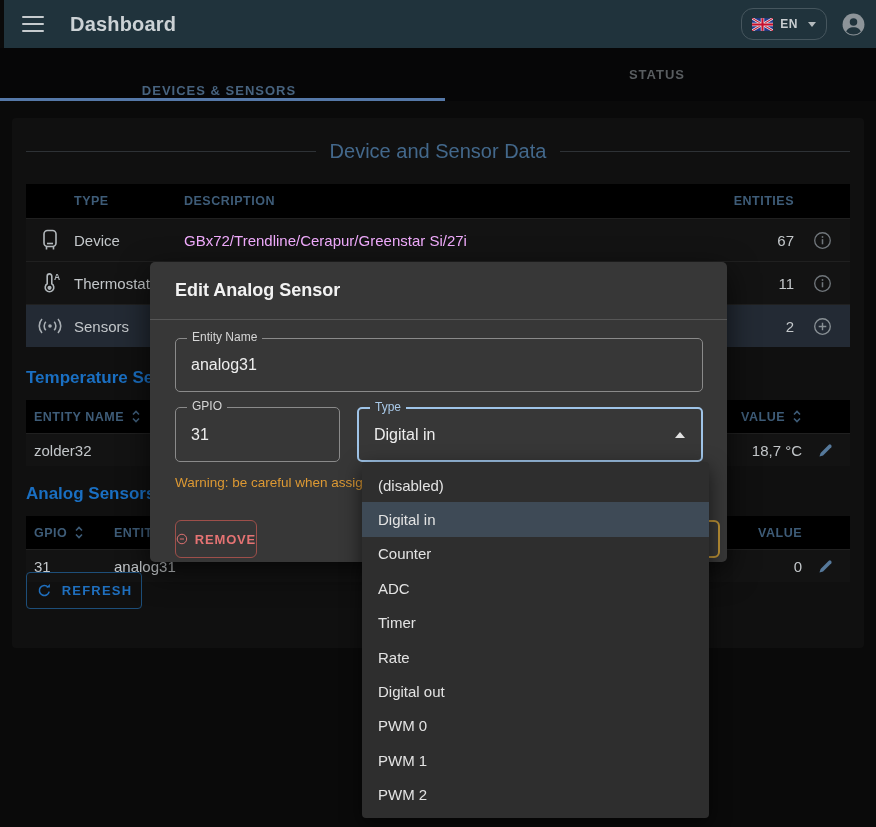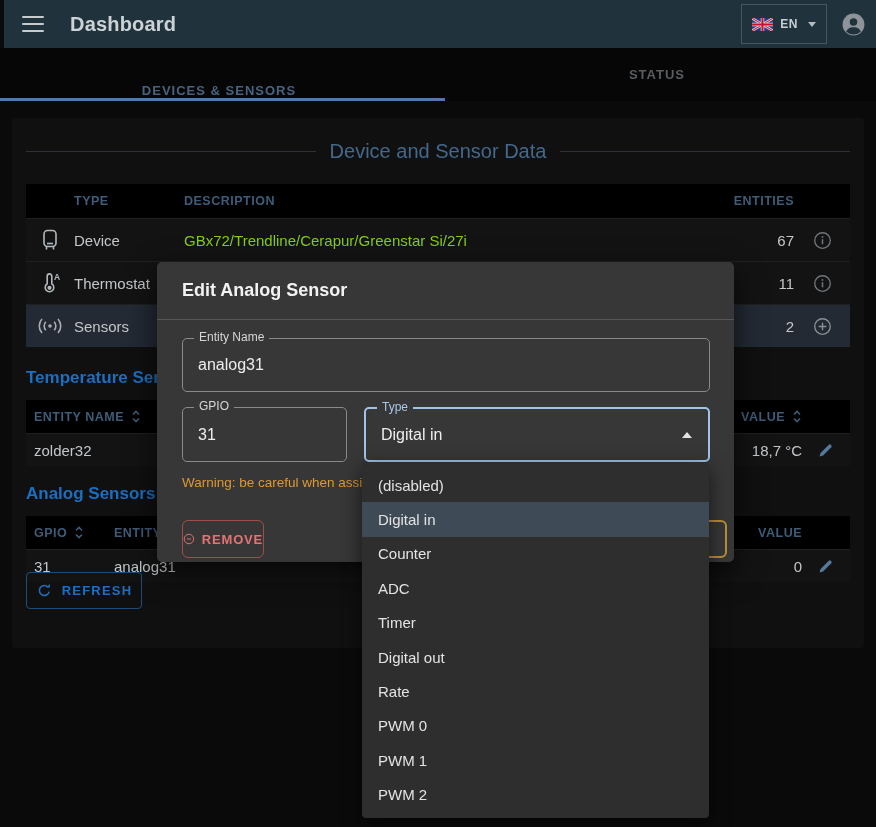--- a/index.html
+++ b/index.html
@@ -5,22 +5,22 @@
   * { margin:0; padding:0; box-sizing:border-box; }
   body { background:#000; font-family:"Liberation Sans", sans-serif; -webkit-font-smoothing:antialiased; }
   .screen { position:relative; width:876px; height:827px; background:#0a0a0a; overflow:hidden; }
 
   
   .appbar { position:absolute; left:4px; top:0; width:876px; height:48px; background:#20333c;
             display:flex; align-items:center; padding:0 14px; }
   .hamburger { width:22px; height:16px; display:flex; flex-direction:column; justify-content:space-between; cursor:pointer; margin-left:4px; }
   .hamburger span { display:block; height:2px; background:#c6cbce; border-radius:1px; }
   .appbar-title { margin-left:26px; font-size:20px; font-weight:bold; color:#ccd2d5; letter-spacing:.2px; }
-  .lang-btn { margin-left:auto; height:40px; display:flex; align-items:center; gap:7px;
-              border:1px solid #46565e; border-radius:0; padding:0 10px; cursor:pointer; }
+  .lang-btn { margin-left:auto; height:32px; display:flex; align-items:center; gap:7px;
+              border:1px solid #46565e; border-radius:12px; padding:0 10px; cursor:pointer; }
   .lang-label { font-size:12px; font-weight:bold; color:#c9ced1; letter-spacing:.5px; }
   .caret-down { width:0; height:0; border-left:4.5px solid transparent; border-right:4.5px solid transparent;
                 border-top:5px solid #b4babd; margin-left:3px; }
   .avatar { margin-left:14px; width:25px; height:25px; cursor:pointer; }
 
   
   .tabs { position:absolute; left:0; top:48px; width:876px; height:53px; background:#060607; display:flex; }
   .tab { flex:1; display:flex; align-items:center; justify-content:center; font-size:13px; font-weight:bold;
          letter-spacing:1px; cursor:pointer; }
   .tab.active { color:#47637f;margin-top:32px; }
@@ -42,36 +42,36 @@
   .t1 { top:66px; }
   .t1 .hrow, .t1 .trow { grid-template-columns:48px 110px 1fr 150px 56px; }
   .t1 .trow { height:43px; }
   .t2 { top:282px; }
   .t2 .hrow, .t2 .trow { grid-template-columns:200px 1fr 150px 48px; }
   .t2 .hrow, .t2 .trow { height:33px; }
   .t3 { top:398px; }
   .t3 .hrow, .t3 .trow { grid-template-columns:88px 1fr 150px 48px; }
   .t3 .hrow, .t3 .trow { height:33px; }
   .cell-pad { padding-left:8px; }
-  .desc { color:#84cc16; }
+  .desc { color:#f0abfc; }
   .num { text-align:right; }
   .hflex { display:flex; align-items:center; gap:7px; }
   .hflex.right { justify-content:flex-end; }
   .icon-cell { display:flex; align-items:center; justify-content:center; cursor:pointer; }
   .section-title { position:absolute; left:14px; font-size:17px; font-weight:bold; color:#1a6fc2; }
   .st-temp { top:250px; }
   .st-analog { top:366px; }
 
   .refresh-btn { position:absolute; left:14px; top:454px; width:116px; height:37px;
                  display:flex; align-items:center; justify-content:center; gap:9px;
                  background:transparent; border:1px solid #1d4e79; border-radius:4px;
                  color:#1f6fbe; font-size:13px; font-weight:bold; letter-spacing:1.2px; cursor:pointer; }
 
   
-  .dialog { position:absolute; left:157px; top:262px; width:577px; height:300px; background:#373737;
+  .dialog { position:absolute; left:150px; top:262px; width:577px; height:300px; background:#373737;
             border-radius:5px; box-shadow:0 10px 30px rgba(0,0,0,.65); z-index:10; }
   .dlg-title { height:58px; display:flex; align-items:center; padding:0 25px;
                border-bottom:1px solid #565656; font-size:18px; font-weight:bold; color:#f2f2f2; }
   .field { position:absolute; border:1px solid #8a8a8a; border-radius:5px; background:#373737; }
   .flabel { position:absolute; top:-9px; left:11px; padding:0 5px; background:#373737;
             font-size:12px; color:#d6d6d6; }
   .fvalue { position:absolute; left:15px; top:50%; transform:translateY(-50%); font-size:16px; color:#ededed; }
   .f-entity { left:25px; top:76px; width:528px; height:54px; }
   .f-gpio { left:25px; top:145px; width:165px; height:55px; }
   .f-type { left:207px; top:145px; width:346px; height:55px; border:2px solid #9fc4e8; }
@@ -305,20 +305,20 @@
     </button>
     <button class="save-btn"></button>
   </div>
 
   <div class="menu">
     <div class="mi">(disabled)</div>
     <div class="mi selected">Digital in</div>
     <div class="mi">Counter</div>
     <div class="mi">ADC</div>
     <div class="mi">Timer</div>
+    <div class="mi">Rate</div>
     <div class="mi">Digital out</div>
-    <div class="mi">Rate</div>
     <div class="mi">PWM 0</div>
     <div class="mi">PWM 1</div>
     <div class="mi">PWM 2</div>
   </div>
 
 </div>
 
 </body></html>

